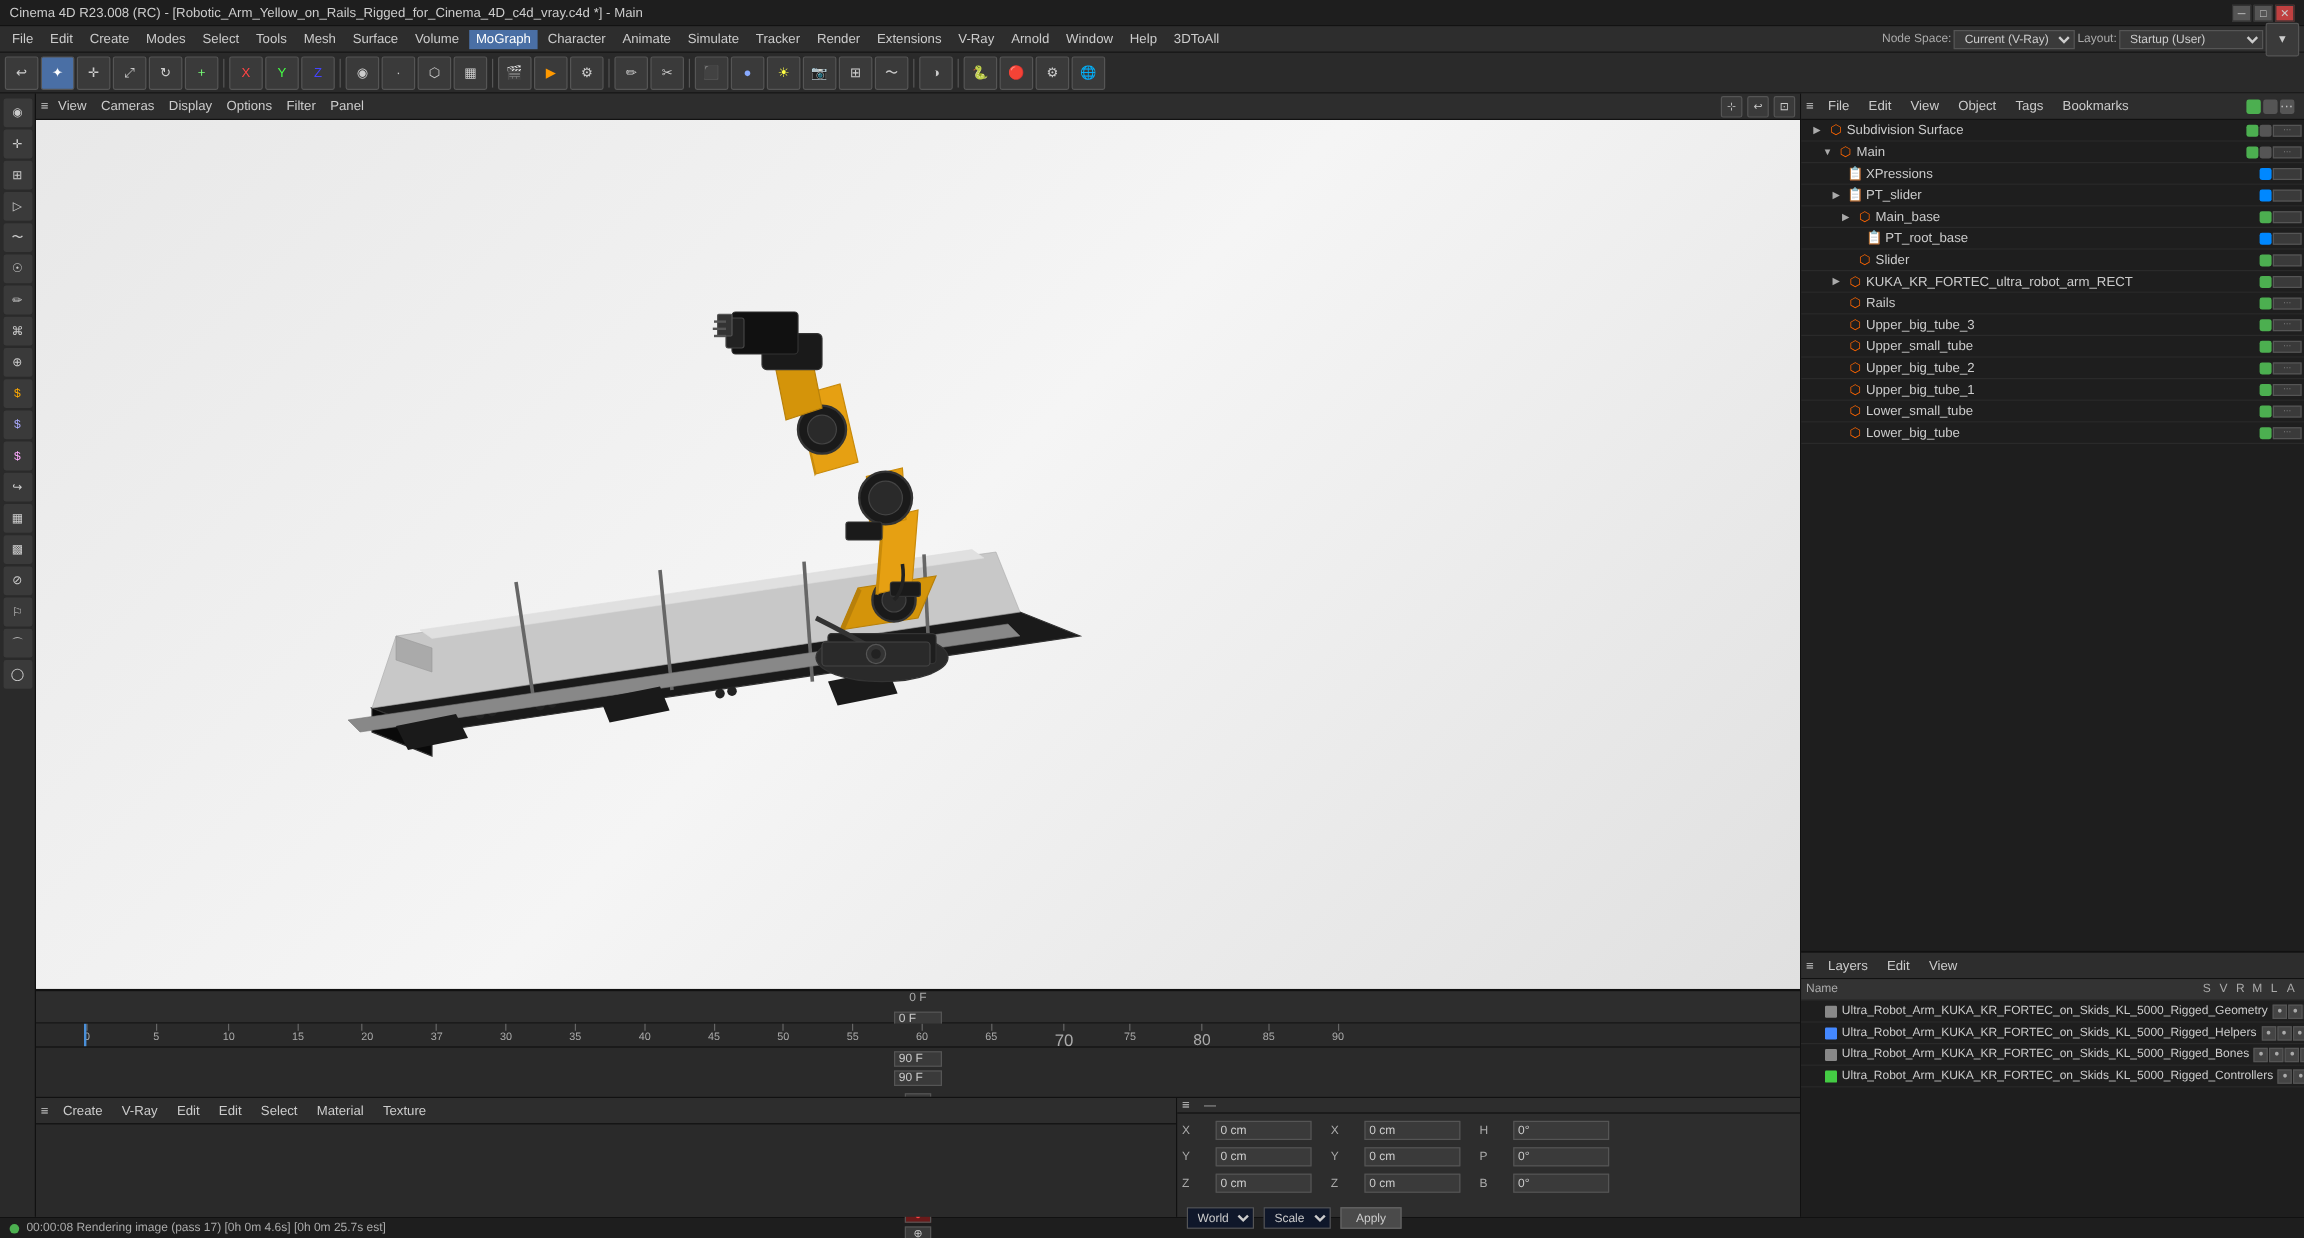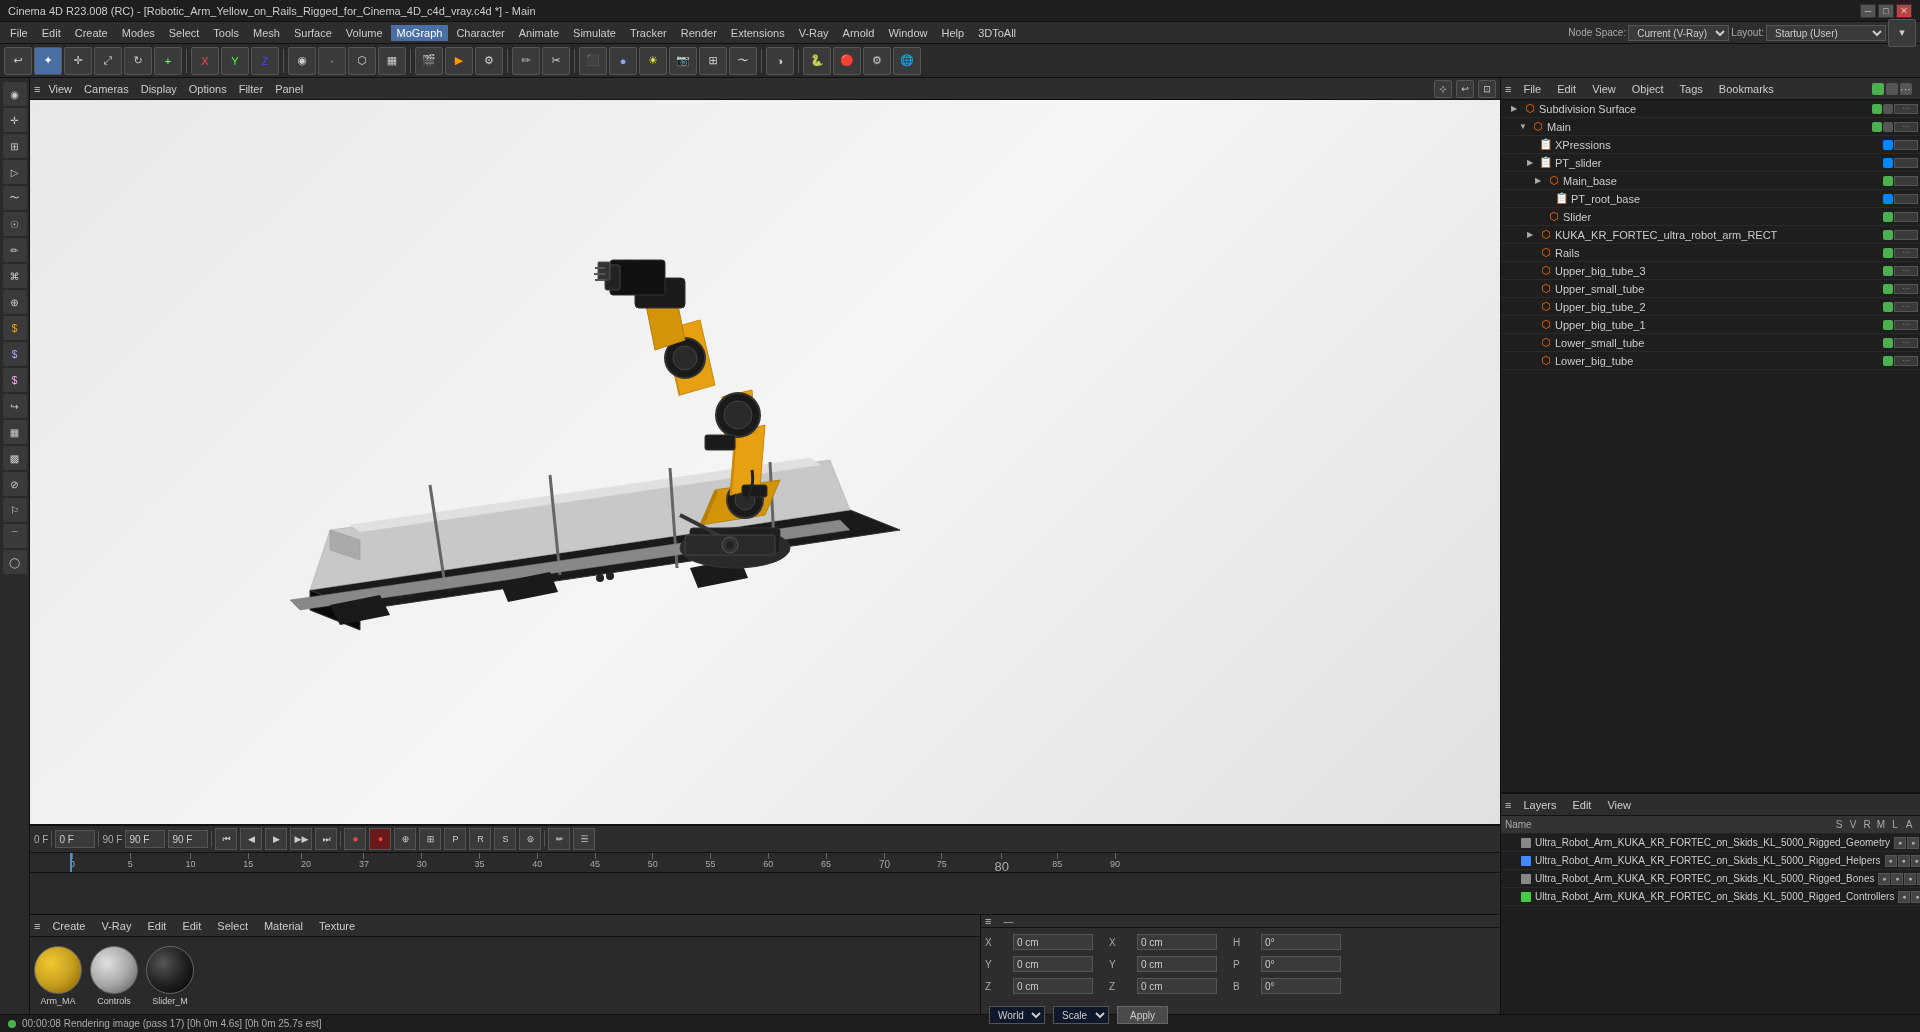--- a/index.html
+++ b/index.html
@@ -89,21 +89,21 @@
     #timeline-area {
       height: 90px; background: #2a2a2a; border-top: 1px solid #111;
       display: flex; flex-direction: column;
     }
     #timeline-ruler {
       height: 18px; background: #333; display: flex; align-items: center;
       padding: 0 2px; border-bottom: 1px solid #222; overflow: hidden; position: relative;
     }
     #timeline-controls {
       height: 30px; background: #2d2d2d; display: flex; align-items: center;
-      padding: 0 4px; gap: 4px; border-top: 1px solid #111;
+      padding: 0 4px; gap: 4px; border-top: 1px solid #111; flex-direction: column;
     }
     .tc-input { width: 50px; height: 18px; background: #3a3a3a; border: 1px solid #555; color: #ccc; font-size: 10px; padding: 0 3px; }
     .tc-btn { width: 22px; height: 22px; background: #3a3a3a; border: 1px solid #555; display: flex; align-items: center; justify-content: center; cursor: pointer; color: #ccc; font-size: 9px; }
     .tc-btn.active { background: #4a6fa5; }
 
     
     #right-panel {
       width: 420px; background: #2d2d2d; border-left: 1px solid #111;
       display: flex; flex-direction: column; flex-shrink: 0;
     }
@@ -499,21 +499,21 @@
             <div style="position: absolute; left: 693.333px; top: 0px; display: flex; flex-direction: column; align-items: center;">
               <div style="width:1px;height:6px;background:#666;"></div>
               <span style="font-size:9px;color:#aaa;white-space:nowrap;">60</span>
             </div>
             <div style="position: absolute; left: 751.111px; top: 0px; display: flex; flex-direction: column; align-items: center;">
               <div style="width:1px;height:6px;background:#666;"></div>
               <span style="font-size:9px;color:#aaa;white-space:nowrap;">65</span>
             </div>
             <div style="position: absolute; left: 808.889px; top: 0px; display: flex; flex-direction: column; align-items: center;">
               <div style="width:1px;height:6px;background:#666;"></div>
-              <span style="font-size:10px;color:#aaa;white-space:nowrap;">70</span>
+              <span style="font-size:14px;color:#aaa;white-space:nowrap;">70</span>
             </div>
             <div style="position: absolute; left: 866.667px; top: 0px; display: flex; flex-direction: column; align-items: center;">
               <div style="width:1px;height:6px;background:#666;"></div>
               <span style="font-size:9px;color:#aaa;white-space:nowrap;">75</span>
             </div>
             <div style="position: absolute; left: 924.444px; top: 0px; display: flex; flex-direction: column; align-items: center;">
               <div style="width:1px;height:6px;background:#666;"></div>
               <span style="font-size:13px;color:#aaa;white-space:nowrap;">80</span>
             </div>
             <div style="position: absolute; left: 982.222px; top: 0px; display: flex; flex-direction: column; align-items: center;">
@@ -535,34 +535,20 @@
       <div id="material-panel">
         <div id="material-menubar">
           <span>≡</span>
           <span class="rp-menu-item">Create</span>
           <span class="rp-menu-item">V-Ray</span>
           <span class="rp-menu-item">Edit</span>
           <span class="rp-menu-item">Edit</span>
           <span class="rp-menu-item">Select</span>
           <span class="rp-menu-item">Material</span>
           <span class="rp-menu-item">Texture</span>
-        </div>
-        <div id="material-list">
-          <div class="material-item">
-            <div class="material-sphere" style="background: radial-gradient(circle at 35% 35%, #f0c830, #c8a020, #7a5a00); border:1px solid #666;"></div>
-            <span class="material-label">Arm_MA</span>
-          </div>
-          <div class="material-item">
-            <div class="material-sphere" style="background: radial-gradient(circle at 35% 35%, #e0e0e0, #aaaaaa, #555555); border:1px solid #666;"></div>
-            <span class="material-label">Controls</span>
-          </div>
-          <div class="material-item">
-            <div class="material-sphere" style="background: radial-gradient(circle at 35% 35%, #555, #222, #000); border:1px solid #666;"></div>
-            <span class="material-label">Slider_M</span>
-          </div>
         </div>
       </div>
 
       <div id="attr-panel">
         <div id="attr-menubar">
           <span>≡</span>
           <span style="font-size:10px;color:#aaa;margin-left:4px;">—</span>
         </div>
         <div id="attr-content">
 

